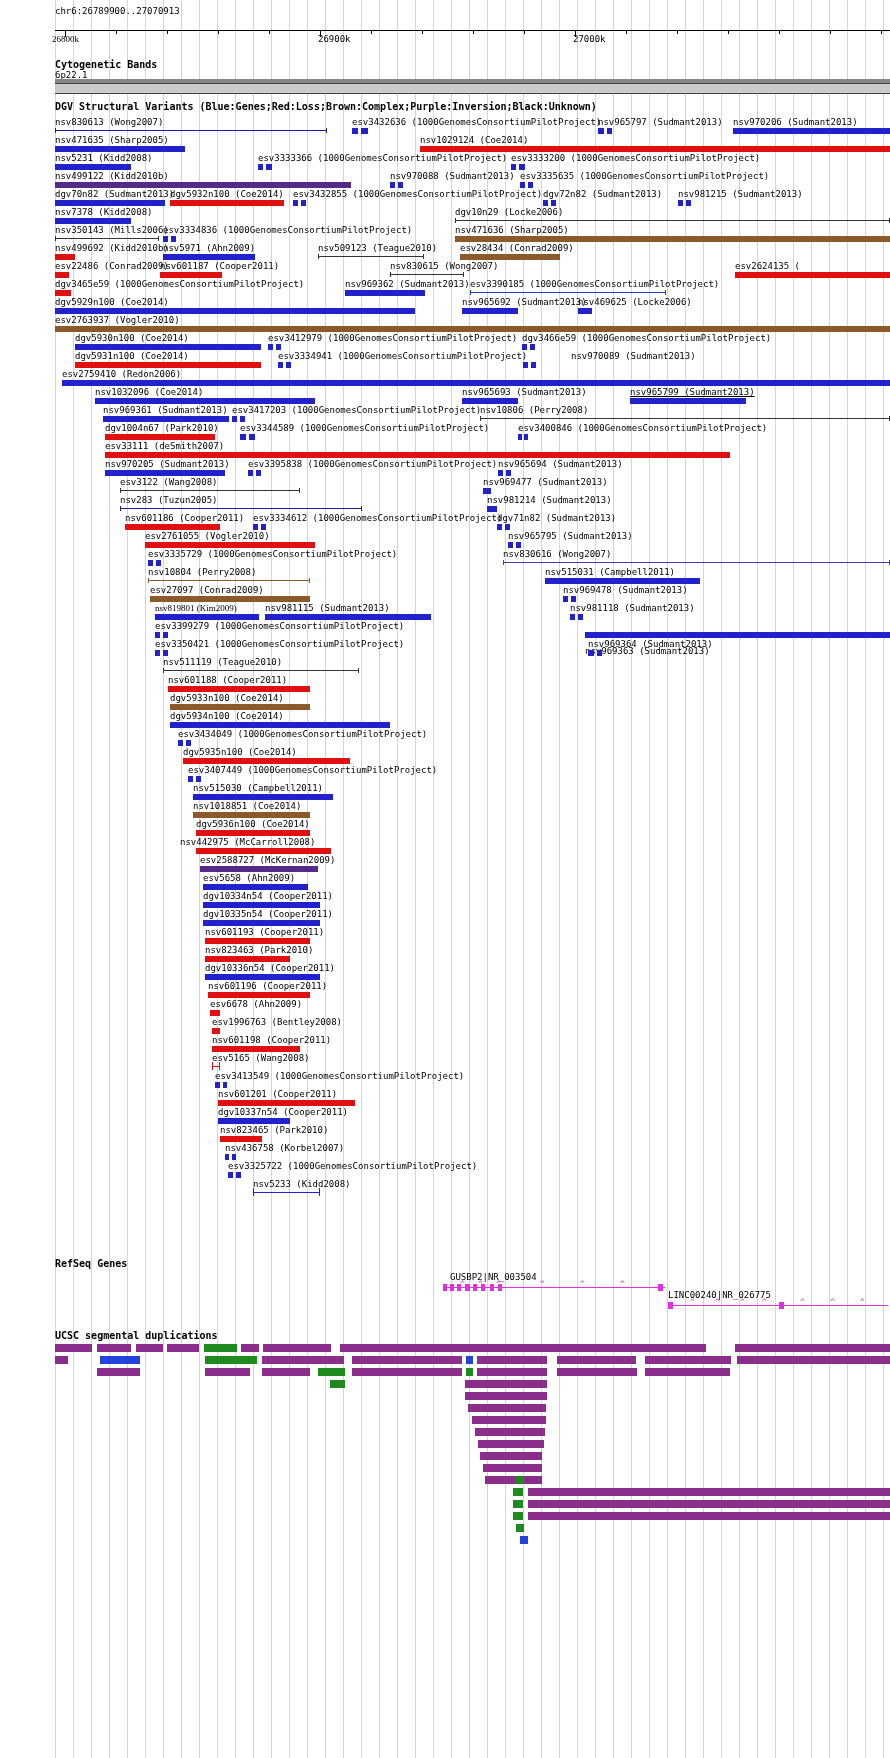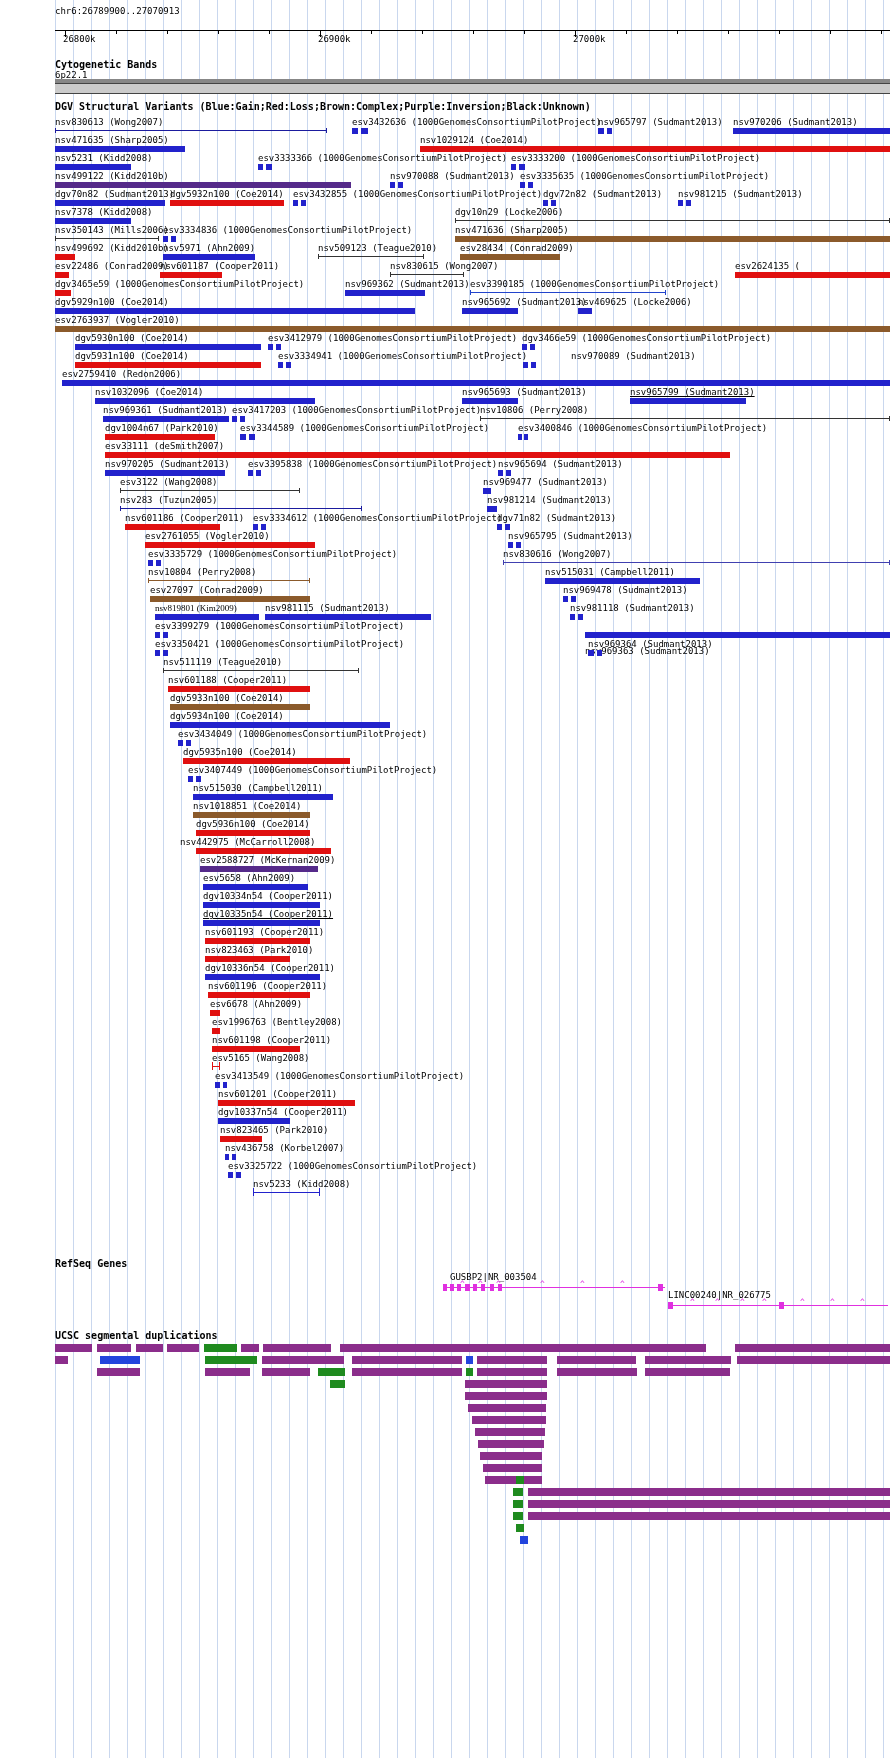--- a/index.html
+++ b/index.html
@@ -17,21 +17,21 @@
 </head>
 <body>
 
 <div class="page" id="page">
   <div class="grid"></div>
   <div class="lbl title">chr6:26789900..27070913</div>
   <div class="heading" style="top:59px">Cytogenetic Bands</div>
   <div class="lbl" style="left:55px;top:70px">6p22.1</div>
   <div class="band-strip"></div>
   <div class="band-bar"></div>
-  <div class="heading" style="top:101px">DGV Structural Variants (Blue:Gain;Red:Loss;Brown:Complex;Purple:Inversion;Black:Unknown)</div>
+  <div class="heading" style="top:101px">DGV Structural Variants (Blue:Genes;Red:Loss;Brown:Complex;Purple:Inversion;Black:Unknown)</div>
   <div class="heading" style="top:1258px">RefSeq Genes</div>
   <div class="heading" style="top:1330px">UCSC segmental duplications</div>
 <div style="left: 55px; top: 30px; width: 835px; height: 1px; background: rgb(0, 0, 0);"></div>
     <div style="left: 65px; top: 30px; width: 1px; height: 4px; background: rgb(0, 0, 0);"></div>
     <div style="left: 116px; top: 30px; width: 1px; height: 4px; background: rgb(0, 0, 0);"></div>
     <div style="left: 167px; top: 30px; width: 1px; height: 4px; background: rgb(0, 0, 0);"></div>
     <div style="left: 218px; top: 30px; width: 1px; height: 4px; background: rgb(0, 0, 0);"></div>
     <div style="left: 269px; top: 30px; width: 1px; height: 4px; background: rgb(0, 0, 0);"></div>
     <div style="left: 320px; top: 30px; width: 1px; height: 4px; background: rgb(0, 0, 0);"></div>
     <div style="left: 371px; top: 30px; width: 1px; height: 4px; background: rgb(0, 0, 0);"></div>
@@ -39,21 +39,21 @@
     <div style="left: 473px; top: 30px; width: 1px; height: 4px; background: rgb(0, 0, 0);"></div>
     <div style="left: 524px; top: 30px; width: 1px; height: 4px; background: rgb(0, 0, 0);"></div>
     <div style="left: 575px; top: 30px; width: 1px; height: 4px; background: rgb(0, 0, 0);"></div>
     <div style="left: 626px; top: 30px; width: 1px; height: 4px; background: rgb(0, 0, 0);"></div>
     <div style="left: 677px; top: 30px; width: 1px; height: 4px; background: rgb(0, 0, 0);"></div>
     <div style="left: 728px; top: 30px; width: 1px; height: 4px; background: rgb(0, 0, 0);"></div>
     <div style="left: 779px; top: 30px; width: 1px; height: 4px; background: rgb(0, 0, 0);"></div>
     <div style="left: 830px; top: 30px; width: 1px; height: 4px; background: rgb(0, 0, 0);"></div>
     <div style="left: 881px; top: 30px; width: 1px; height: 4px; background: rgb(0, 0, 0);"></div>
     <div style="left: 65px; top: 30px; width: 1px; height: 7px; background: rgb(0, 0, 0);"></div>
-    <div class="lbl" style="left: 63px; top: 34px;">26800k</div>
+    <div class="lbl" style="left: 52px; top: 34px; font-family: Liberation Serif, serif;">26800k</div>
     <div style="left: 320px; top: 30px; width: 1px; height: 7px; background: rgb(0, 0, 0);"></div>
     <div class="lbl" style="left: 318px; top: 34px;">26900k</div>
     <div style="left: 575px; top: 30px; width: 1px; height: 7px; background: rgb(0, 0, 0);"></div>
     <div class="lbl" style="left: 573px; top: 34px;">27000k</div>
     <div class="lbl" style="left: 55px; top: 117px;">nsv830613 (Wong2007)</div>
     <div style="left: 55px; top: 130px; width: 272px; height: 1px; background: rgb(27, 27, 158);"></div>
     <div style="left: 55px; top: 128px; width: 1px; height: 5px; background: rgb(27, 27, 158);"></div>
     <div style="left: 326px; top: 128px; width: 1px; height: 5px; background: rgb(27, 27, 158);"></div>
     <div class="lbl" style="left: 352px; top: 117px;">esv3432636 (1000GenomesConsortiumPilotProject)</div>
     <div style="left: 352px; top: 128px; width: 6px; height: 6px; background: rgb(34, 34, 204);"></div>
@@ -284,21 +284,21 @@
     <div class="lbl" style="left: 196px; top: 819px;">dgv5936n100 (Coe2014)</div>
     <div style="left: 196px; top: 830px; width: 114px; height: 6px; background: rgb(224, 16, 16);"></div>
     <div class="lbl" style="left: 180px; top: 837px;">nsv442975 (McCarroll2008)</div>
     <div style="left: 196px; top: 848px; width: 135px; height: 6px; background: rgb(224, 16, 16);"></div>
     <div class="lbl" style="left: 200px; top: 855px;">esv2588727 (McKernan2009)</div>
     <div style="left: 200px; top: 866px; width: 118px; height: 6px; background: rgb(85, 42, 138);"></div>
     <div class="lbl" style="left: 203px; top: 873px;">esv5658 (Ahn2009)</div>
     <div style="left: 203px; top: 884px; width: 105px; height: 6px; background: rgb(34, 34, 204);"></div>
     <div class="lbl" style="left: 203px; top: 891px;">dgv10334n54 (Cooper2011)</div>
     <div style="left: 203px; top: 902px; width: 117px; height: 6px; background: rgb(34, 34, 204);"></div>
-    <div class="lbl" style="left: 203px; top: 909px; text-decoration: underline;">dgv10335n54 (Cooper2011)</div>
+    <div class="lbl" style="left: 203px; top: 909px;">dgv10335n54 (Cooper2011)</div>
     <div style="left: 203px; top: 920px; width: 117px; height: 6px; background: rgb(34, 34, 204);"></div>
     <div class="lbl" style="left: 205px; top: 927px;">nsv601193 (Cooper2011)</div>
     <div style="left: 205px; top: 938px; width: 105px; height: 6px; background: rgb(224, 16, 16);"></div>
     <div class="lbl" style="left: 205px; top: 945px;">nsv823463 (Park2010)</div>
     <div style="left: 205px; top: 956px; width: 85px; height: 6px; background: rgb(224, 16, 16);"></div>
     <div class="lbl" style="left: 205px; top: 963px;">dgv10336n54 (Cooper2011)</div>
     <div style="left: 205px; top: 974px; width: 115px; height: 6px; background: rgb(34, 34, 204);"></div>
     <div class="lbl" style="left: 208px; top: 981px;">nsv601196 (Cooper2011)</div>
     <div style="left: 208px; top: 992px; width: 102px; height: 6px; background: rgb(224, 16, 16);"></div>
     <div class="lbl" style="left: 210px; top: 999px;">esv6678 (Ahn2009)</div>

